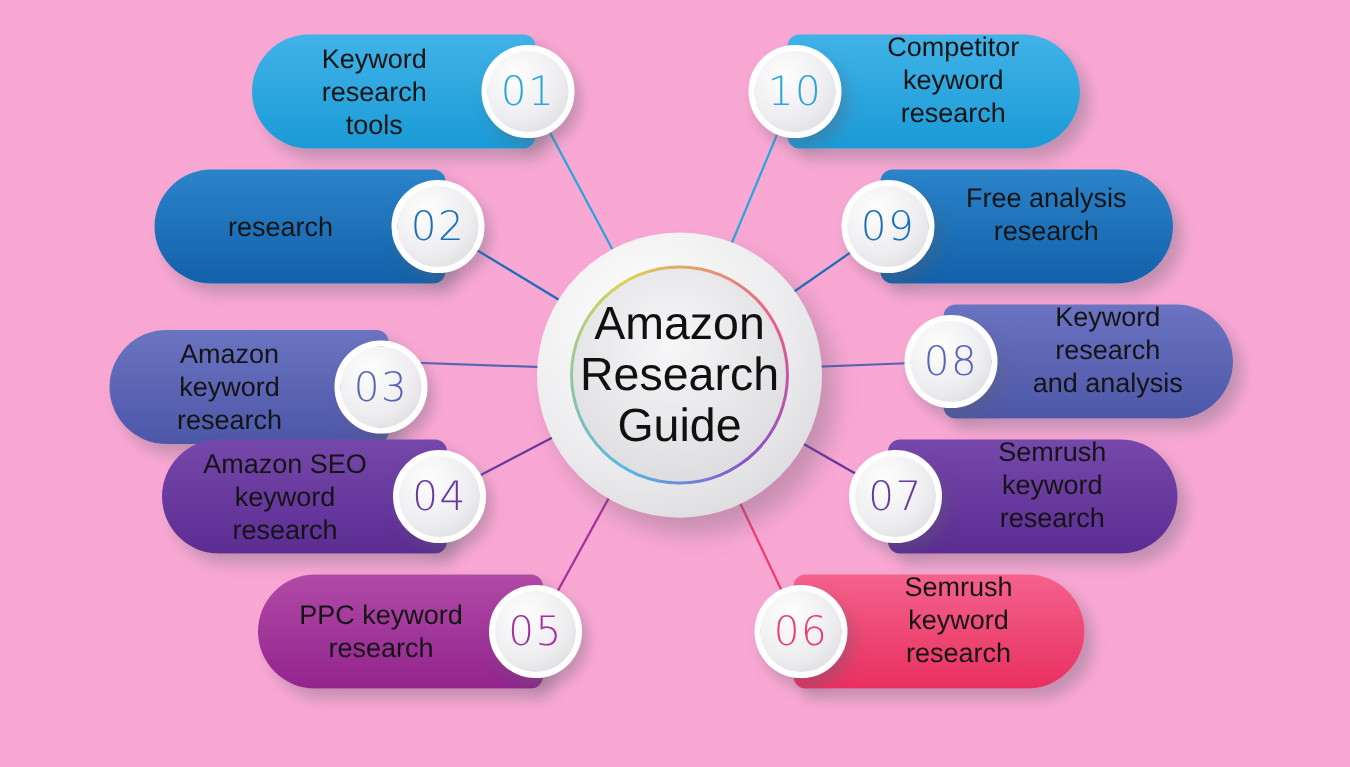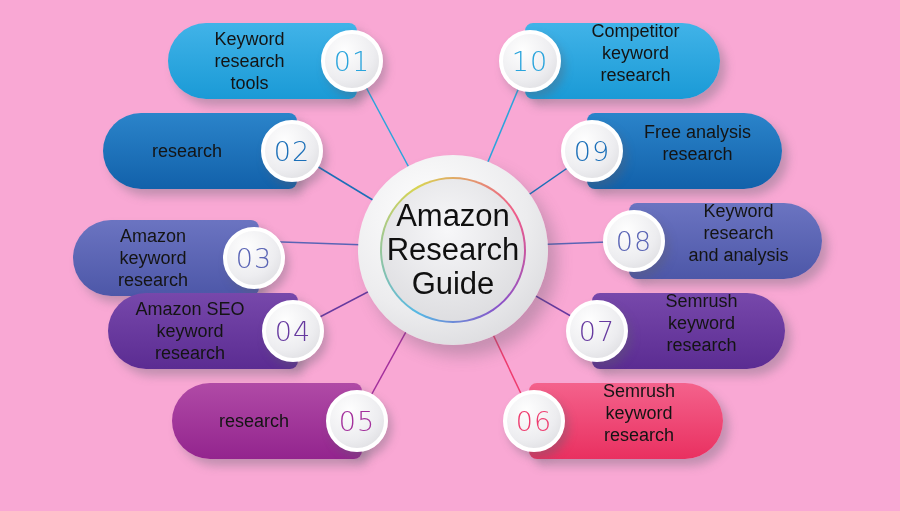--- a/index.html
+++ b/index.html
@@ -120,20 +120,21 @@
       <span>keyword research</span>
     </div>
     <div class="num-circle">
       <span class="num">04</span>
     </div>
   </div>
 
   <div class="item left" style="left: 172px; top: 383px; width: 190px; --c1: #b04aa6; --c2: #93248e; --accent: #a3309c;">
     <div class="capsule"></div>
     <div class="pill-label">
+      <span>PPC keyword</span>
       <span>research</span>
     </div>
     <div class="num-circle">
       <span class="num">05</span>
     </div>
   </div>
 
   <div class="item right" style="left: 525px; top: 23px; width: 195px; --c1: #41b3e8; --c2: #1a9ad6; --accent: #2aa4dc;">
     <div class="capsule"></div>
     <div class="pill-label">

